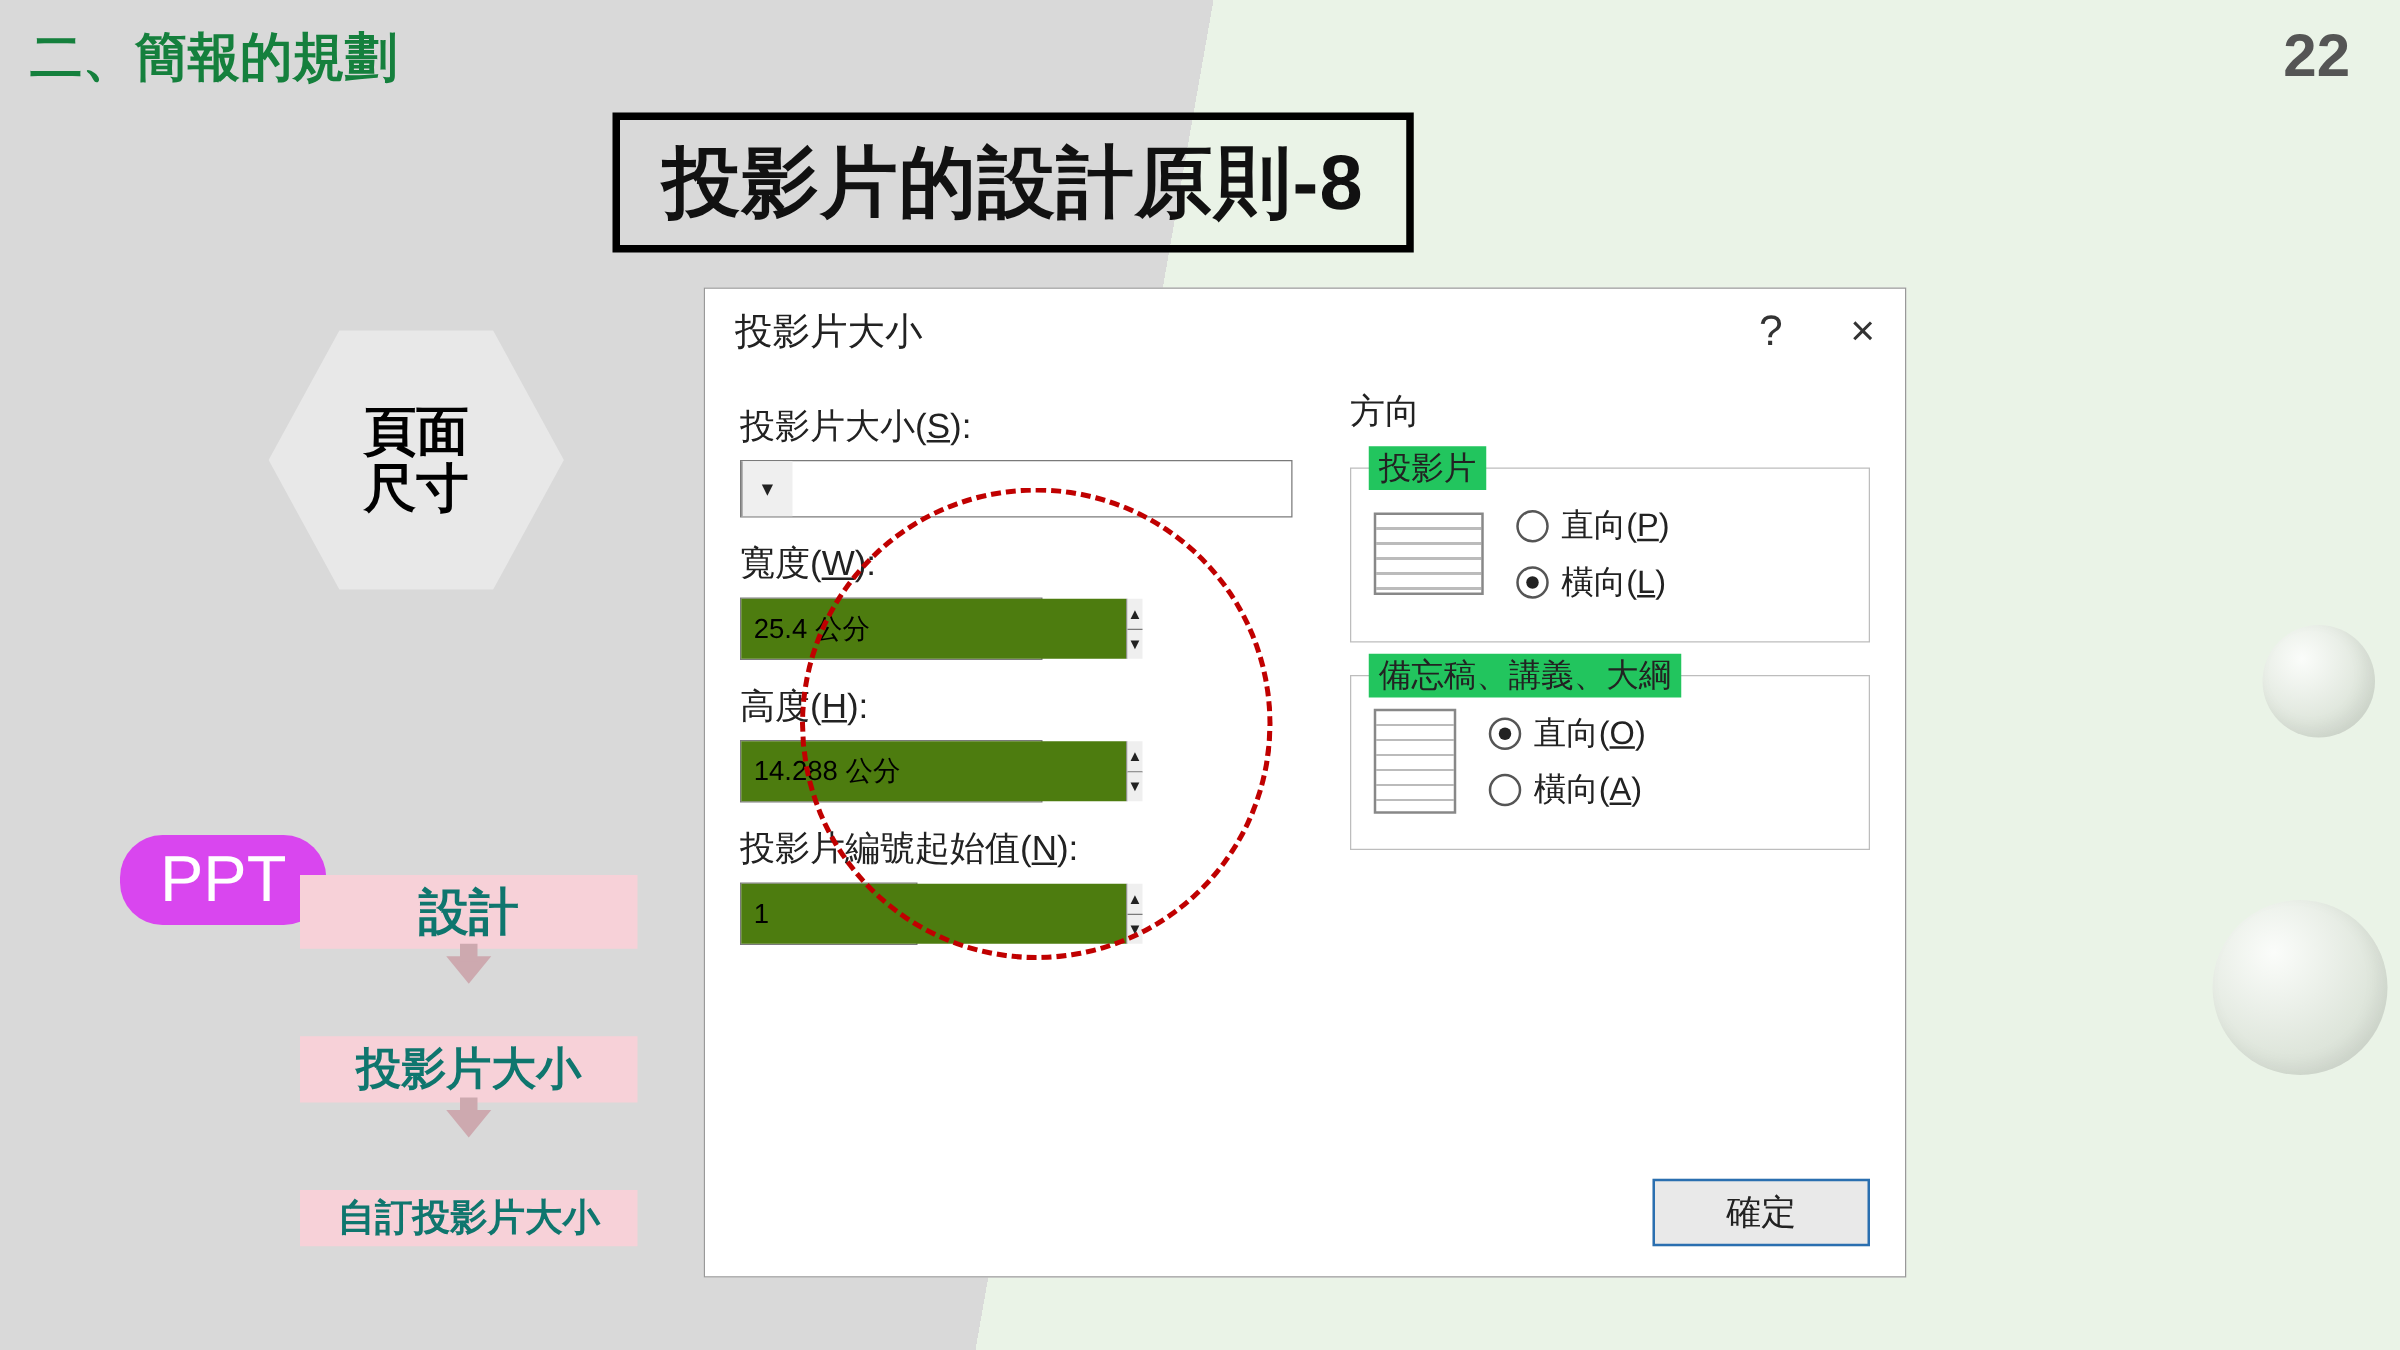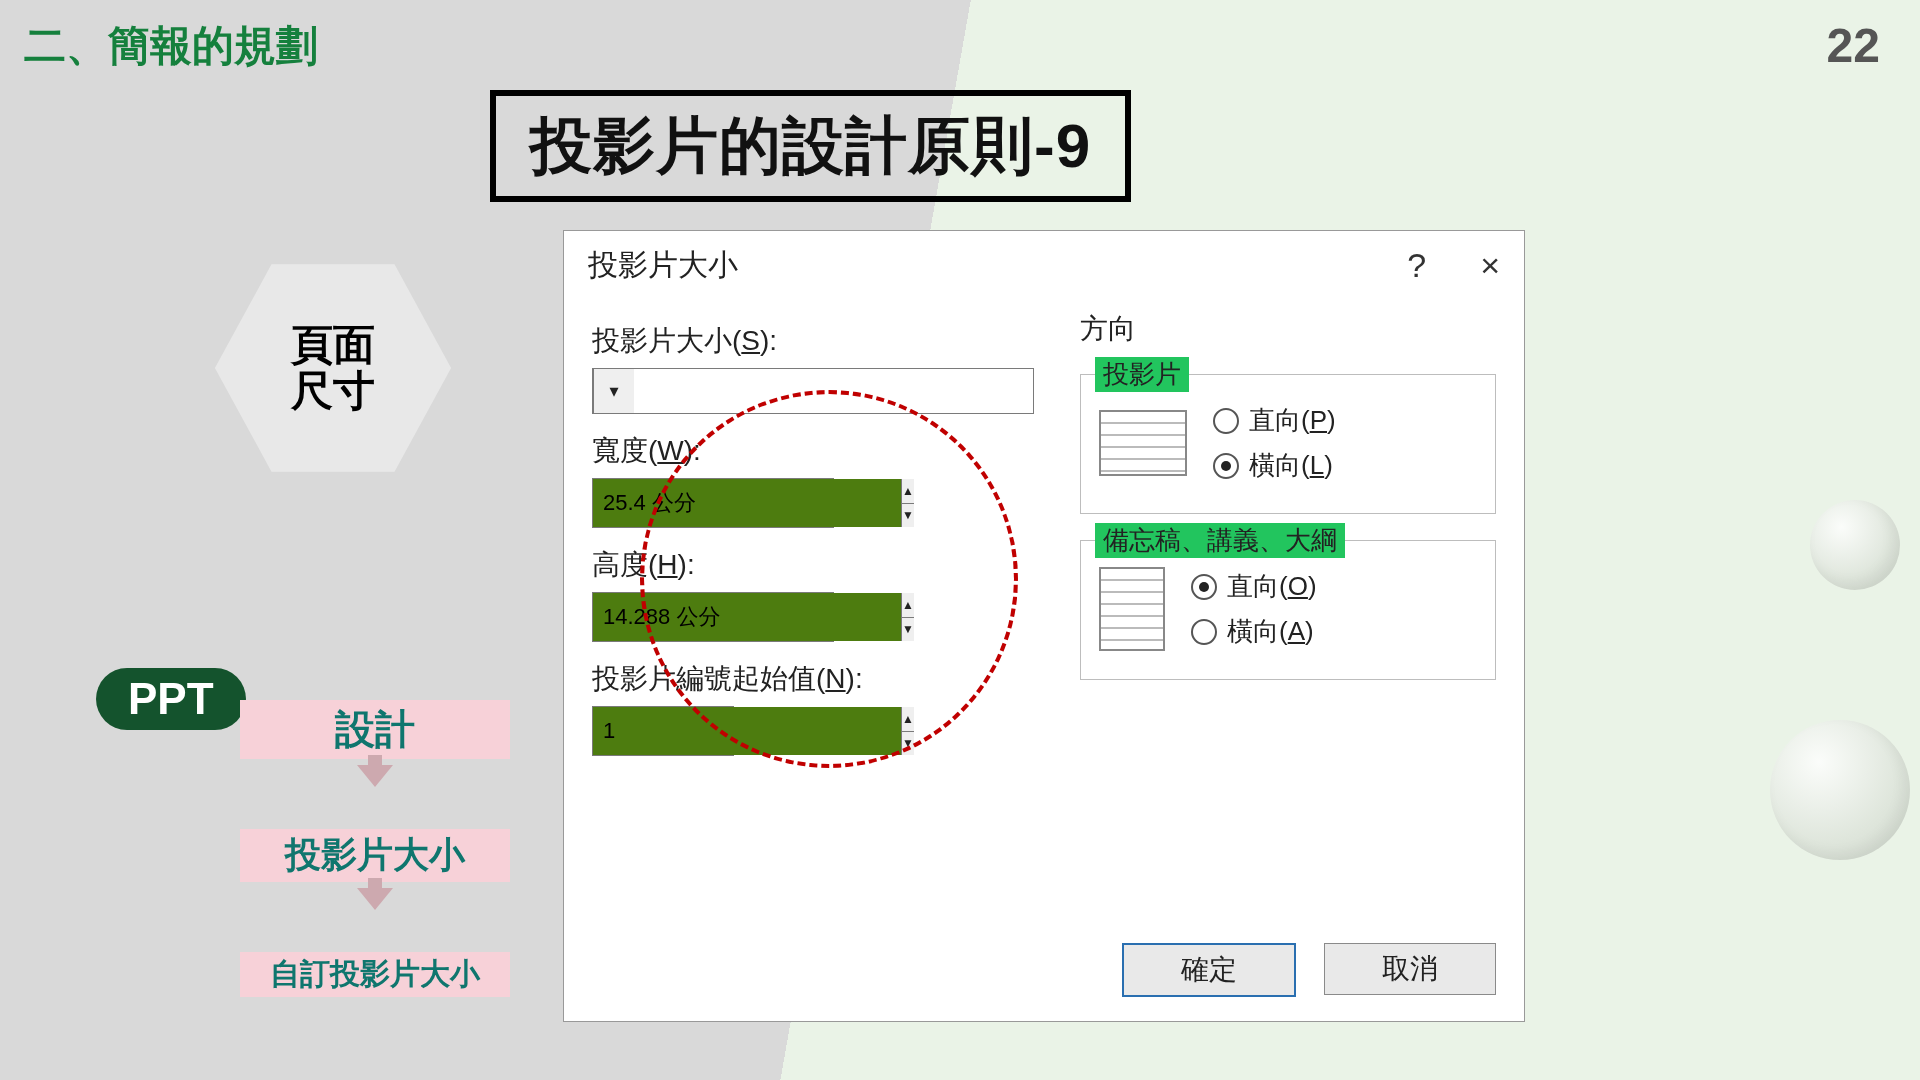--- a/index.html
+++ b/index.html
@@ -36,21 +36,21 @@
 
   
   .bullets{position:absolute;top:488px;left:180px;font-size:42px;font-weight:900;}
   .bullets .b1{color:#c00000;}
   .bullets .b2{color:#111;margin-top:6px;}
   .bullets .dot{font-size:44px;vertical-align:middle;margin-right:4px;}
 
   
   .ppt-pill{
     position:absolute;top:668px;left:96px;
-    background:#14532d;color:#fff;font-weight:700;font-size:44px;
+    background:#d946ef;color:#fff;font-weight:400;font-size:52px;
     border-radius:34px;padding:6px 32px;
   }
   .steps{position:absolute;top:700px;left:240px;width:270px;}
   .step{background:#f7d1d8;color:#0f766e;font-weight:900;text-align:center;padding:2px 10px;}
   .s1{font-size:40px;}
   .s2{font-size:36px;margin-top:42px;}
   .s3{font-size:30px;margin-top:42px;}
   .arrow-down{
     width:0;height:0;margin:6px auto 0;
     border-left:18px solid transparent;border-right:18px solid transparent;border-top:22px solid #cda9af;
@@ -153,21 +153,21 @@
 <body>
 
 <div class="bg"></div>
 <div class="slide">
 
   <div class="topbar">
     <div class="sec">二、簡報的規劃</div>
     <div class="pg">22</div>
   </div>
 
-  <div class="title-box">投影片的設計原則-9</div>
+  <div class="title-box">投影片的設計原則-8</div>
 
   <div class="hexwrap">
     <div class="hex">
         <div class="txt">
       <div>頁面</div>
       <div>尺寸</div>
     </div>
       </div>
   </div>
 
@@ -274,19 +274,18 @@
                 <span><span>橫向(</span><u>A</u><span>)</span></span>
               </div>
             </div>
           </div>
         </div>
       </div>
     </div>
 
     <div class="dlg-btns">
       <div class="btn primary">確定</div>
-      <div class="btn">取消</div>
     </div>
   </div>
 
   <div class="highlight"></div>
 
 </div>
 
 </body></html>

